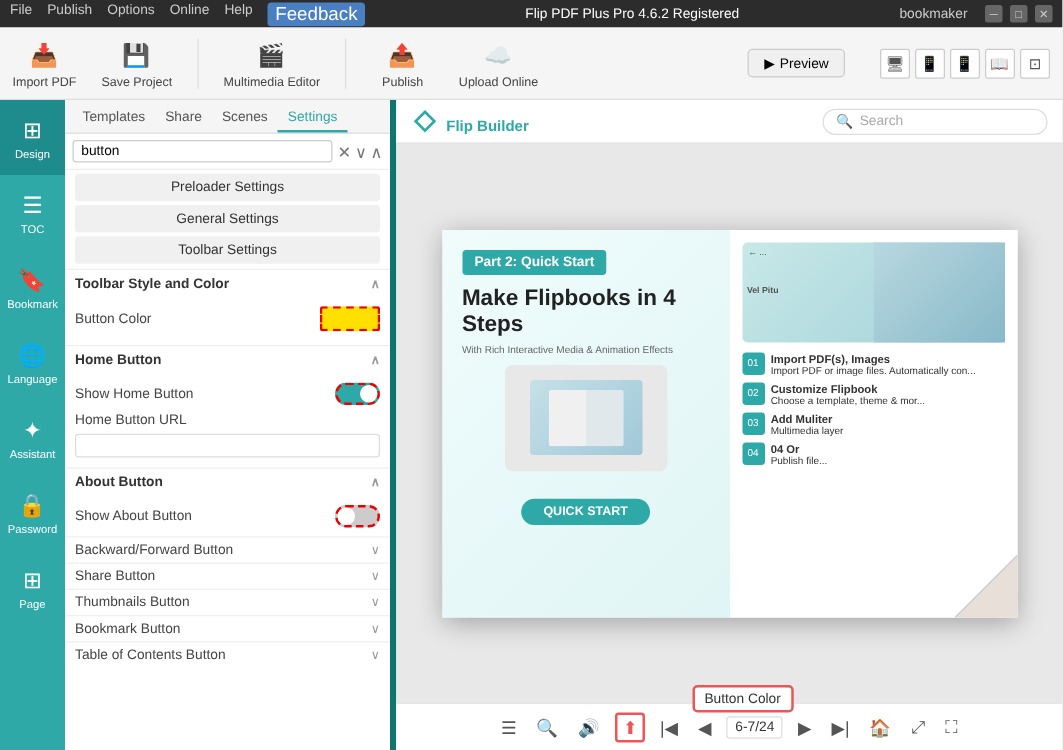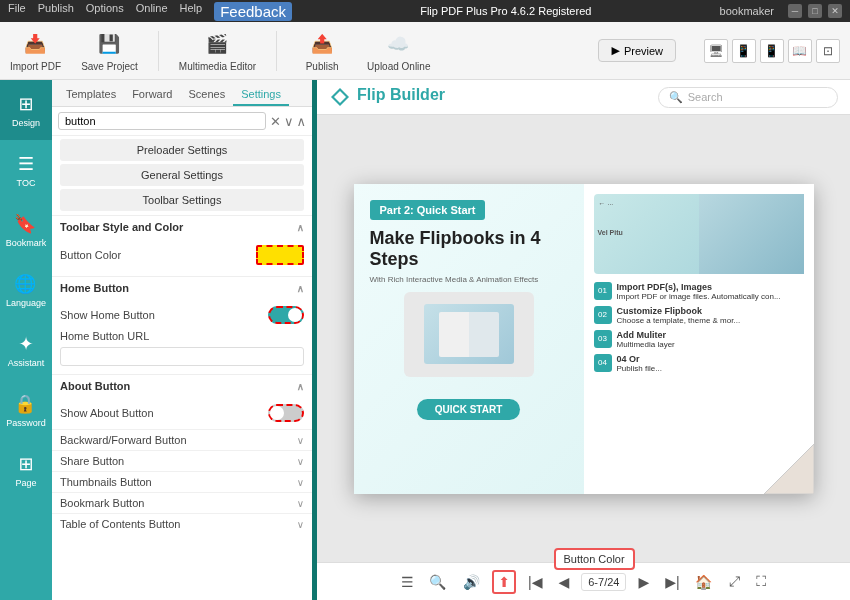--- a/index.html
+++ b/index.html
@@ -244,23 +244,23 @@
     .flip-header {
       background: #fff;
       border-bottom: 1px solid #ddd;
       padding: 6px 12px;
       display: flex;
       align-items: center;
       justify-content: space-between;
     }
     .flip-logo {
       display: flex;
-      align-items: flex-start;
+      align-items: flex-end;
       gap: 6px;
-      font-size: 16px;
+      font-size: 12px;
       font-weight: bold;
       color: #2fa8a8;
     }
     .search-box {
       border: 1px solid #ddd;
       border-radius: 15px;
       padding: 3px 10px;
       font-size: 11px;
       display: flex;
       align-items: center;
@@ -493,21 +493,21 @@
     </div>
     <div class="sidebar-icon">
       <span class="ico">⊞</span>
       <span>Page</span>
     </div>
   </div>
 
   <div class="panel">
     <div class="panel-tabs">
       <div class="panel-tab">Templates</div>
-      <div class="panel-tab">Forward</div>
+      <div class="panel-tab">Share</div>
       <div class="panel-tab">Scenes</div>
       <div class="panel-tab active">Settings</div>
     </div>
     <div class="search-bar">
       <input class="search-input" type="text" value="button" style="">
       <div class="search-actions">
         <button class="search-action-btn">✕</button>
         <button class="search-action-btn">∨</button>
         <button class="search-action-btn">∧</button>
       </div>

